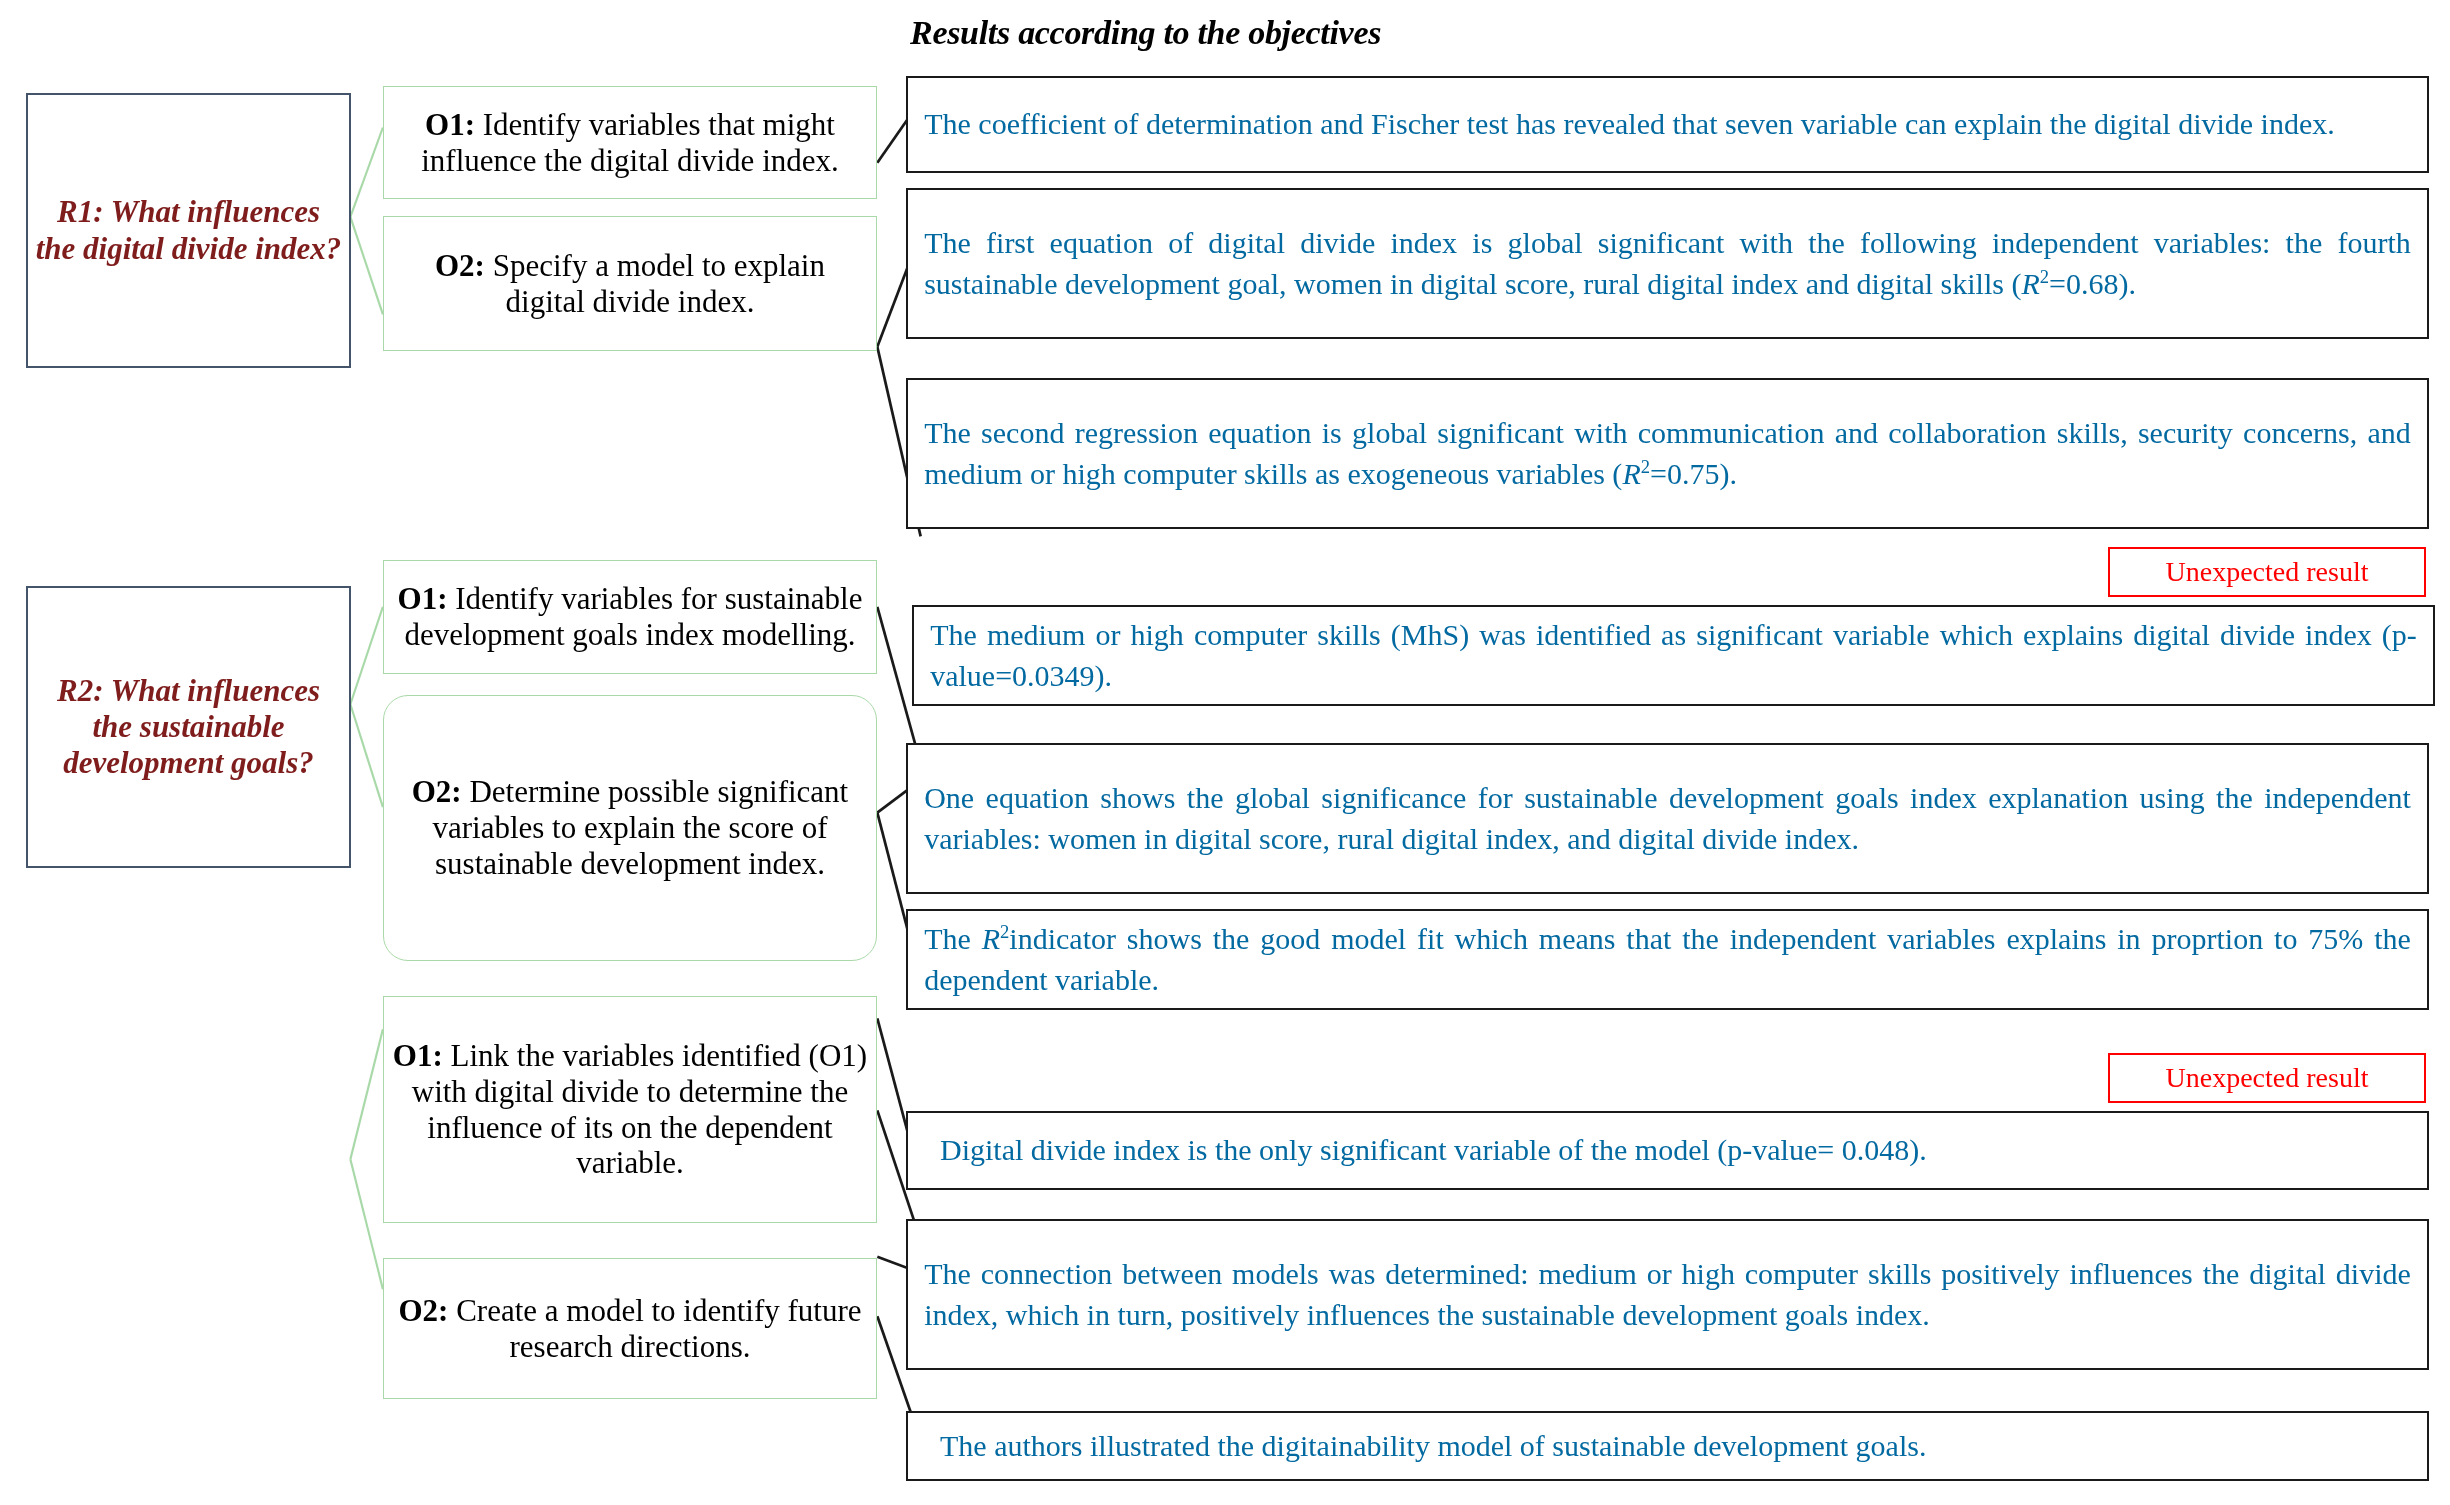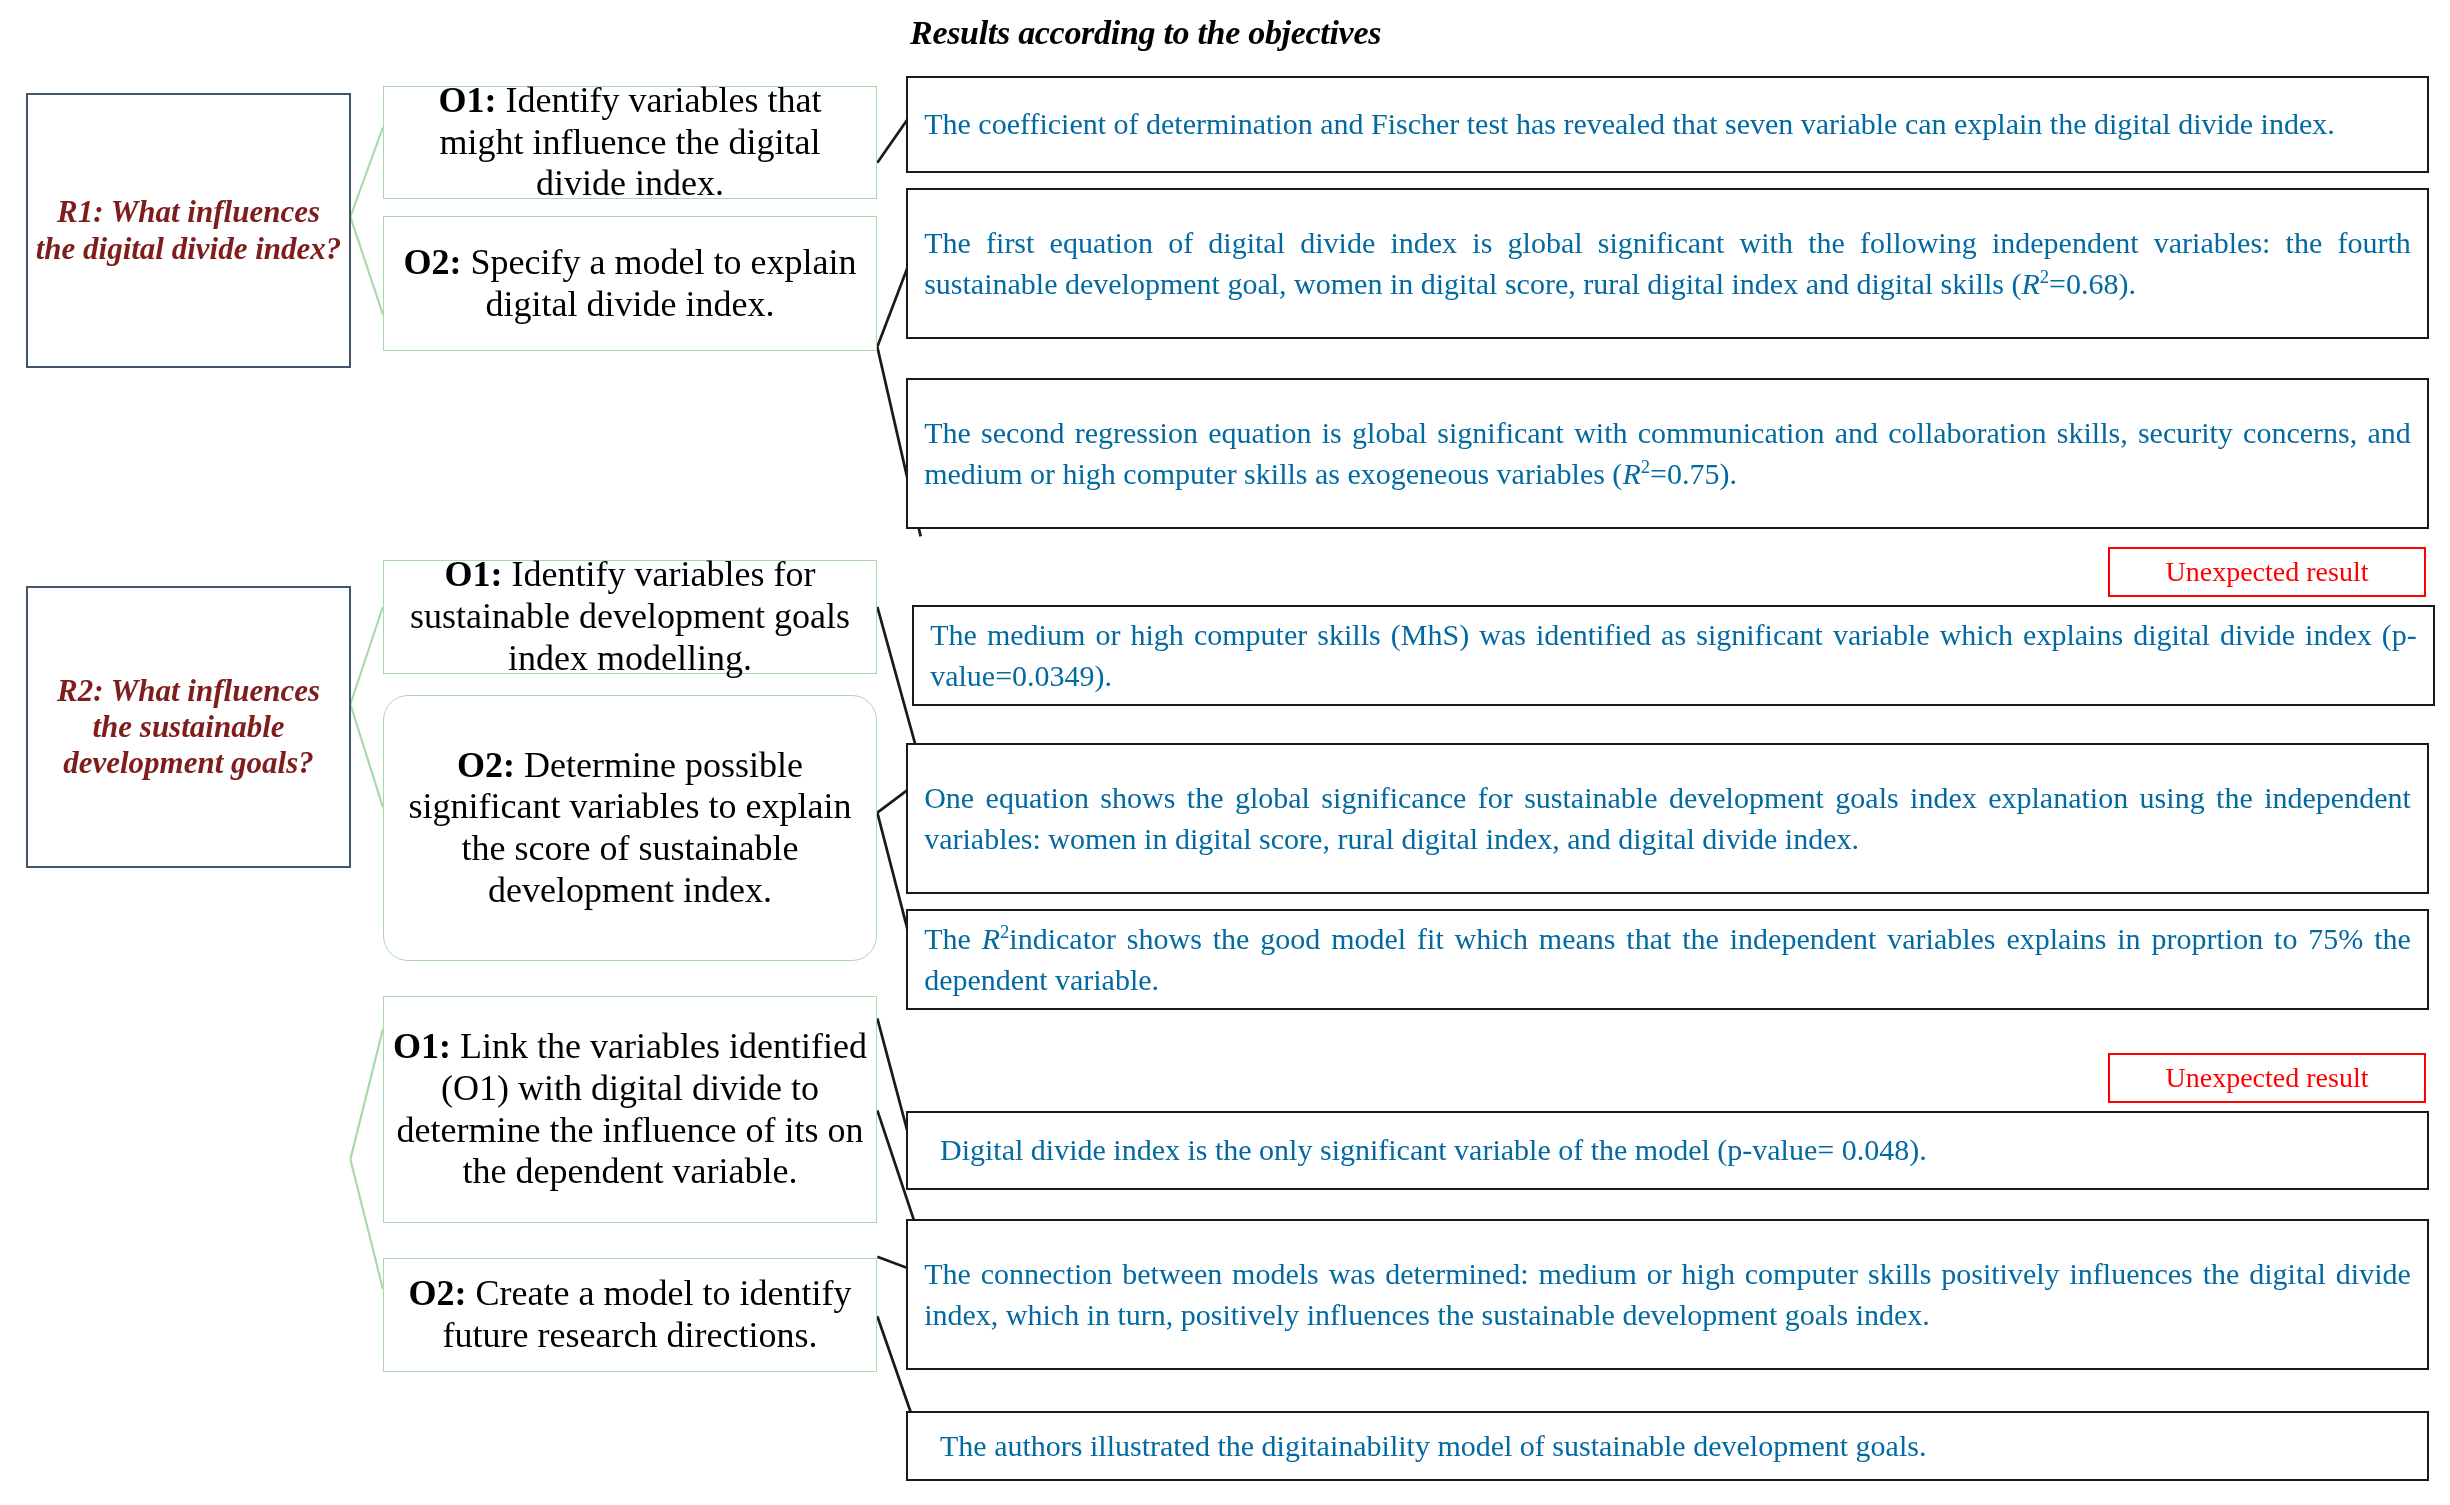--- a/index.html
+++ b/index.html
@@ -67,21 +67,21 @@
     box-sizing: border-box;
     border: 1.6px solid #a9d9a9;
     background: #ffffff;
     display: flex;
     align-items: center;
     justify-content: center;
     text-align: center;
     z-index: 4;
   }
   .obj-text {
-    font-size: 36px;
+    font-size: 31px;
     line-height: 1.16;
     color: #000000;
     padding: 0 8.7px;
     font-family: Liberation Serif, serif;
   }
   .obj-text b { font-weight: bold; }
 
   
   .res-box {
     position: absolute;
@@ -192,21 +192,21 @@
       <b>O2:</b><span> Determine possible significant variables to explain the score of sustainable development index.</span>
     </div>
   </div>
 
   <div class="obj-box" style="left:383px; top:996px; width:494px; height:227px;">
     <div class="obj-text">
       <b>O1:</b><span> Link the variables identified (O1) with digital divide to determine the influence of its on the dependent variable.</span>
     </div>
   </div>
 
-  <div class="obj-box" style="left:383px; top:1258px; width:494px; height:114px;">
+  <div class="obj-box" style="left:383px; top:1258px; width:494px; height:141px;">
     <div class="obj-text">
       <b>O2:</b><span>  Create a model to identify future research directions.</span>
     </div>
   </div>
 
   <div class="res-box" style="left:906px; top:76px; width:1523px; height:97px;">
     <div class="res-text">The coefficient of determination and Fischer test has revealed that seven variable can explain the digital divide index.</div>
   </div>
 
   <div class="res-box" style="left:906px; top:188px; width:1523px; height:151px;">

